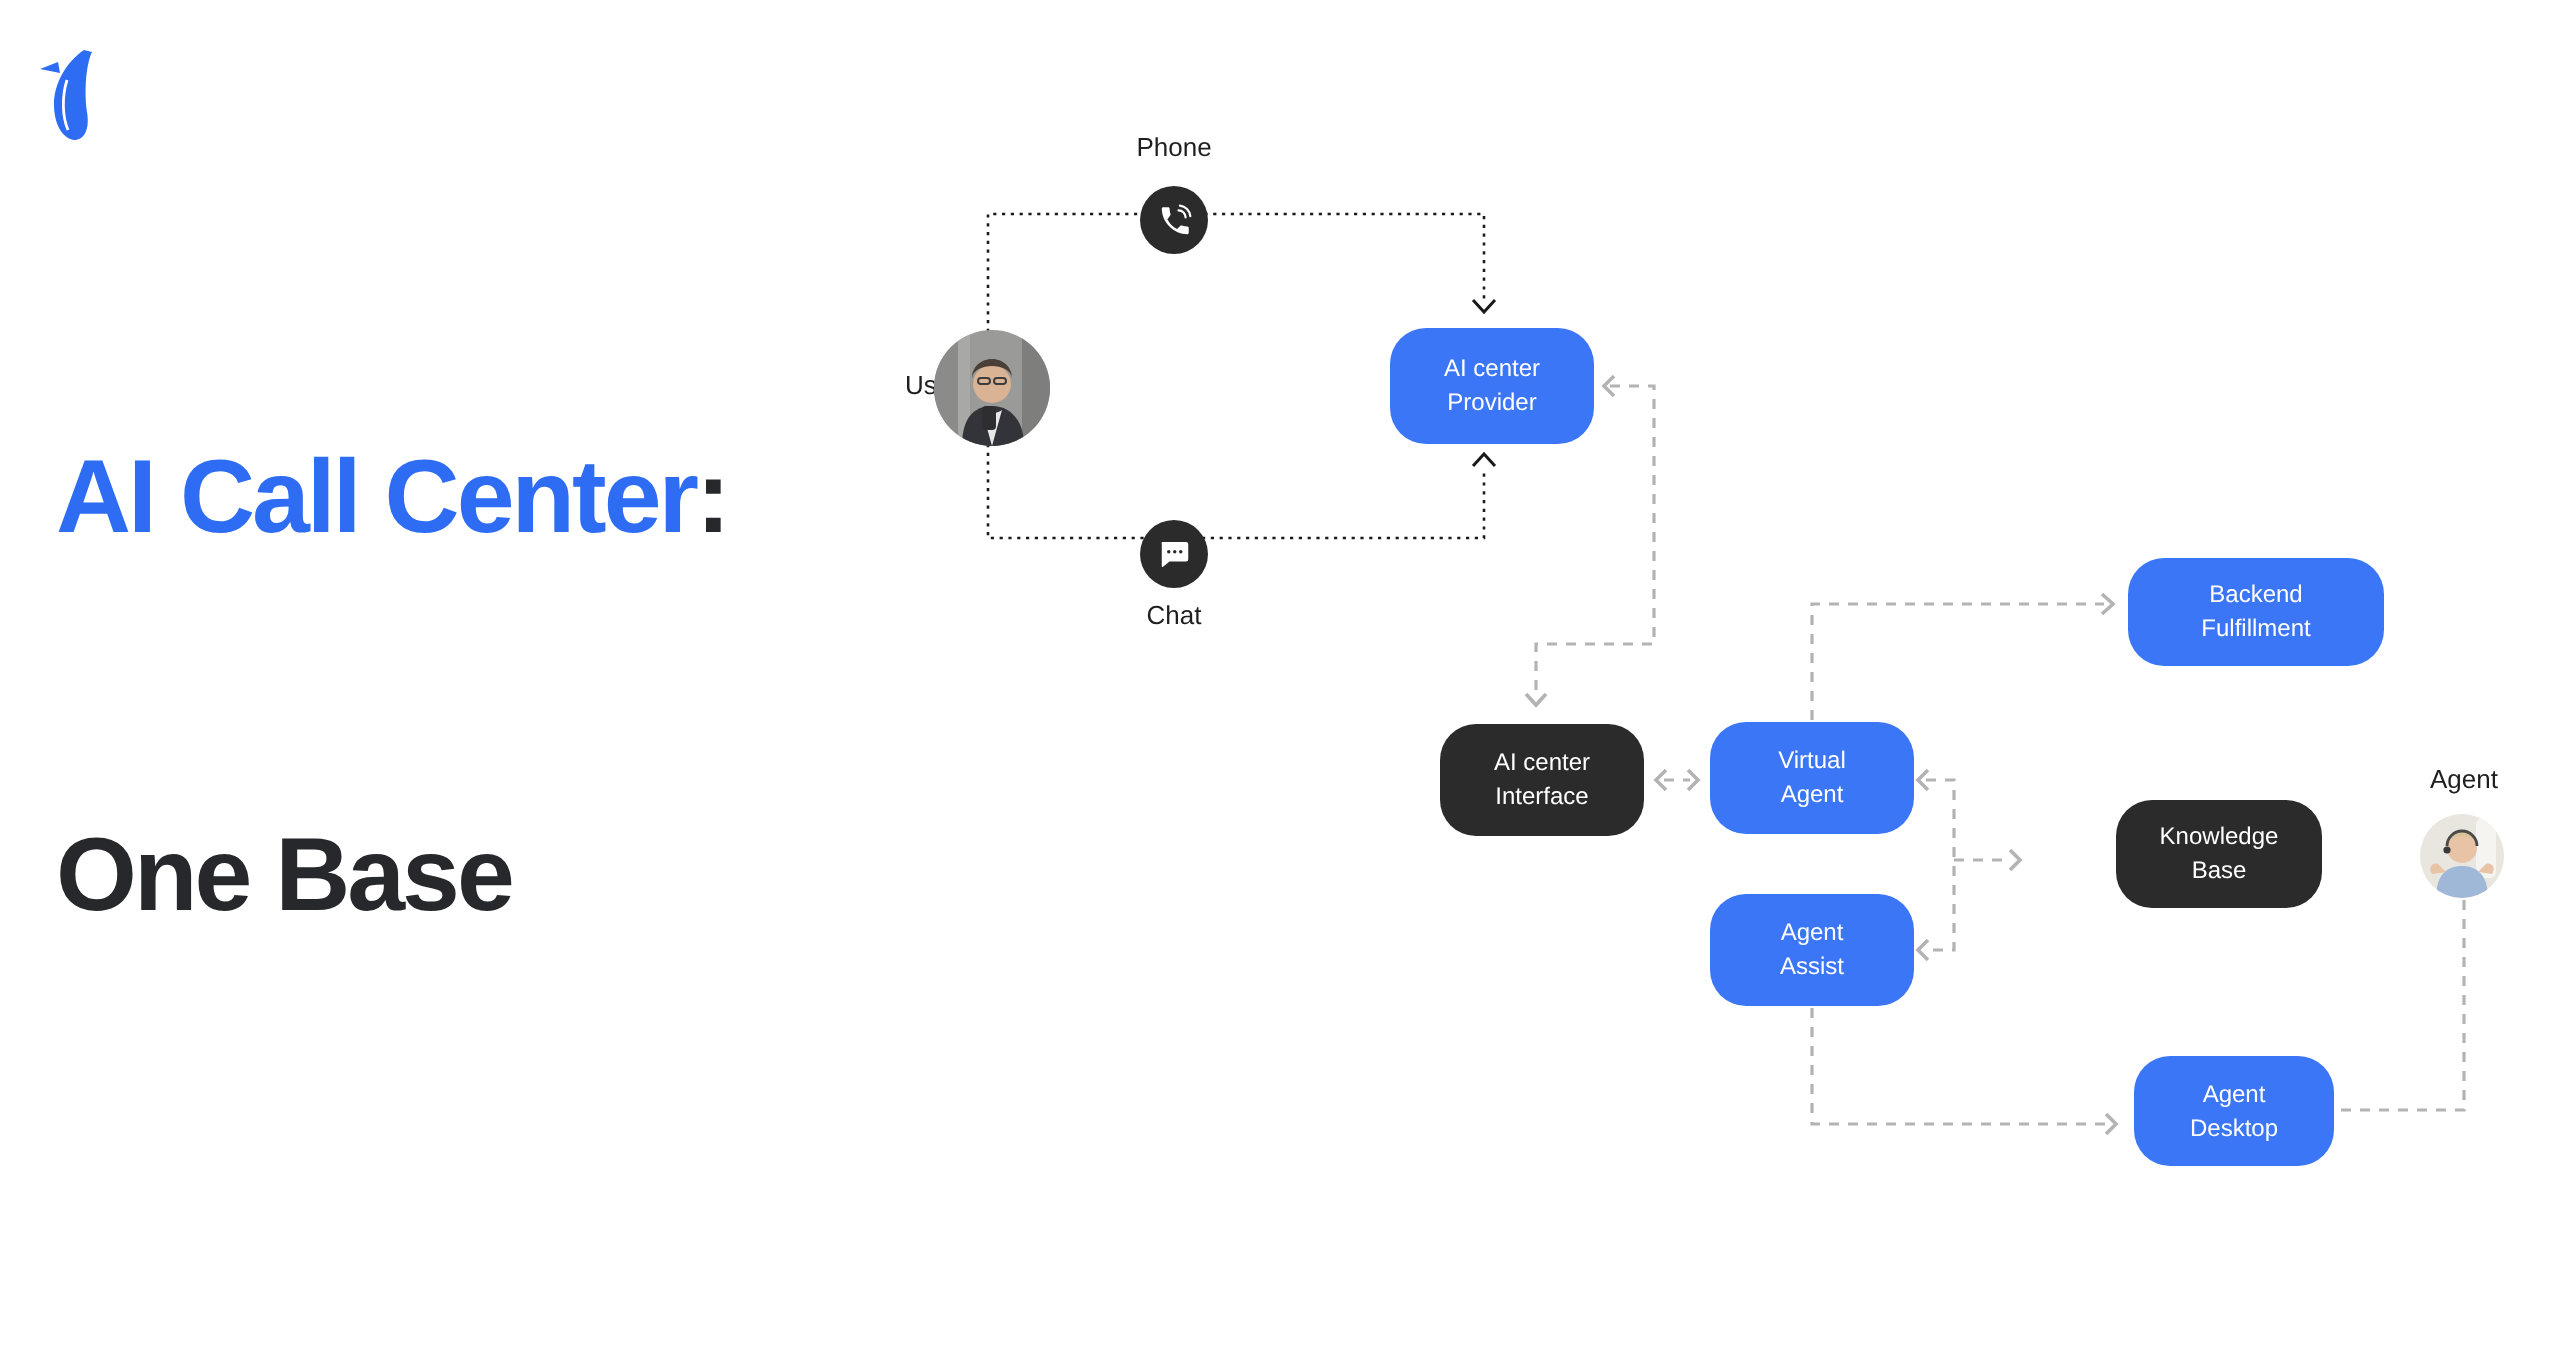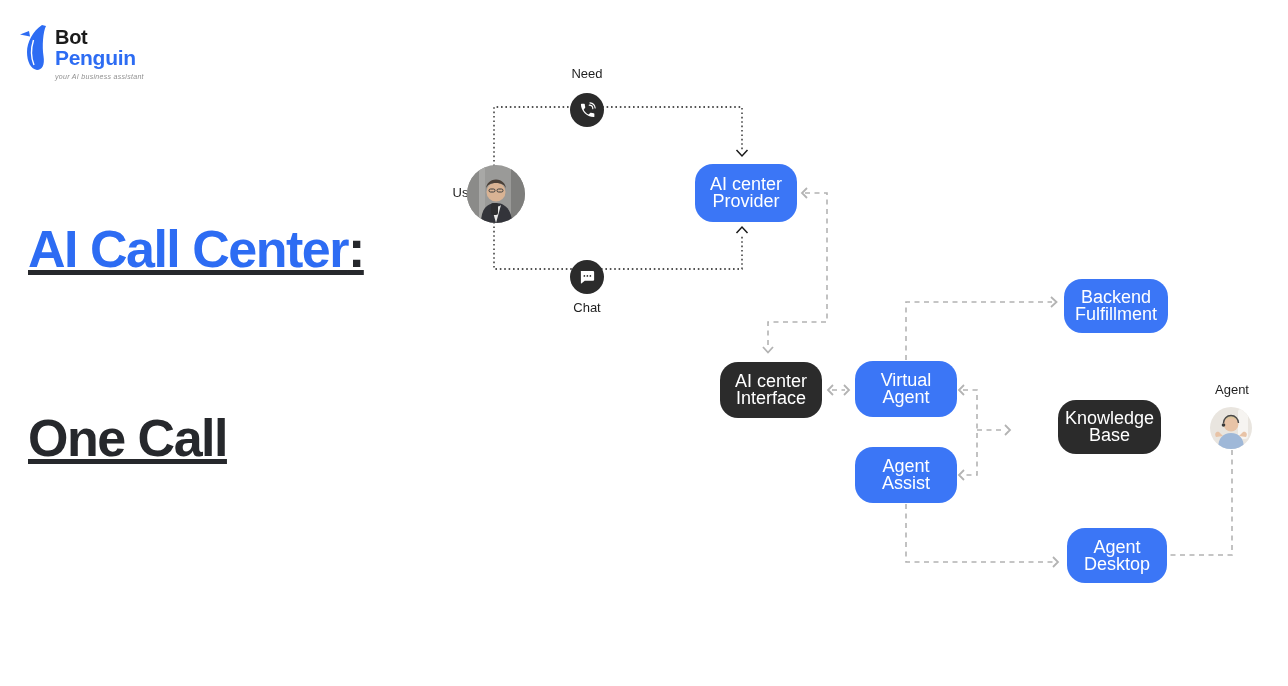--- a/index.html
+++ b/index.html
@@ -15,67 +15,61 @@
   .logo-text { margin-left:3px; padding-top:3px; }
   .logo-bot { font-size:20px; font-weight:800; color:#1b1b1b; line-height:20px; letter-spacing:-0.3px; }
   .logo-penguin { font-size:21px; font-weight:800; color:#2d6cf3; line-height:22px; letter-spacing:-0.3px; }
   .logo-tagline { font-size:7px; font-style:italic; color:#8f8f8f; margin-top:4px; letter-spacing:0.3px; }
 
   
   .heading {
     position:absolute; left:28px; top:218px; width:500px;
     font-size:52px; font-weight:800; line-height:63px; letter-spacing:-1.5px;
     color:#26282c;
-    text-decoration:underline;
   }
   .heading .hl { color:#2d6cf3; }
 
   
   .edge-layer { position:absolute; left:0; top:0; width:1288px; height:686px; }
 
   .small-label { position:absolute; font-size:13px; color:#1f1f1f; text-align:center; }
 
   .icon-circle {
     position:absolute; width:34px; height:34px; border-radius:50%;
     background:#2b2b2b; display:flex; align-items:center; justify-content:center;
   }
 
   .avatar { position:absolute; border-radius:50%; overflow:hidden; }
   .avatar svg { display:block; }
 
   .node {
     position:absolute; border-radius:18px; color:#ffffff;
     display:flex; align-items:center; justify-content:center; text-align:center;
-    font-size:18px; line-height:17px; font-weight:500; white-space:pre-line;
+    font-size:12px; line-height:17px; font-weight:500; white-space:pre-line;
   }
   .node.blue { background:#3b76f6; }
   .node.dark { background:#2b2b2b; }
 </style>
 </head>
 <body>
 
 <div class="canvas">
 
   <div class="logo">
     <svg class="logo-icon" viewBox="0 0 34 50">
       <path d="M24,1 C15,7 9,18 9,28 C9,38 13,45 19,46 C24,46 27,41 25.5,32 C24,22 25,8 28,2 Z" fill="#2d6cf3"></path>
       <path d="M11,7 L2,10.5 L12,12.5 Z" fill="#2d6cf3"></path>
       <path d="M15.5,16 C13,24 13,34 16,41" stroke="#ffffff" stroke-width="1.4" fill="none"></path>
     </svg>
-    <div class="logo-text">
-      <div class="logo-bot">Bot</div>
-      <div class="logo-penguin">Penguin</div>
-      <div class="logo-tagline">your AI business assistant</div>
-    </div>
   </div>
 
   <h1 class="heading"><span class="hl">AI Call Center</span><span>:</span><br>
     <br>
     <br>
-    <span>One Call</span>
+    <span>One Base</span>
   </h1>
 
   <svg class="edge-layer" viewBox="0 0 1288 686">
 
     <g stroke="#1a1a1a" stroke-width="1.3" fill="none" stroke-dasharray="1.6 2.8">
       <path d="M494,166 V107 H742 V150"></path>
     </g>
 
     <g stroke="#1a1a1a" stroke-width="1.3" fill="none" stroke-dasharray="1.6 2.8">
       <path d="M494,222 V269 H742 V234"></path>
@@ -117,21 +111,21 @@
       <polyline points="1051,297 1056.5,302 1051,307"></polyline>
       <polyline points="833,385 828,390 833,395"></polyline>
       <polyline points="844,385 849,390 844,395"></polyline>
       <polyline points="964,385 959,390 964,395"></polyline>
       <polyline points="1005,425 1010,430 1005,435"></polyline>
       <polyline points="964,470 959,475 964,480"></polyline>
       <polyline points="1053,557 1058,562 1053,567"></polyline>
     </g>
   </svg>
 
-  <div class="small-label" style="left:557px; top:66px; width:60px;">Need</div>
+  <div class="small-label" style="left:557px; top:66px; width:60px;">Phone</div>
   <div class="small-label" style="left:436px; top:185px; width:44px; text-align:right;">User</div>
   <div class="small-label" style="left:557px; top:300px; width:60px;">Chat</div>
   <div class="small-label" style="left:1201px; top:382px; width:62px;">Agent</div>
 
   <div class="icon-circle" style="left:570px; top:93px;">
     <svg width="17" height="17" viewBox="0 0 24 24">
       <path fill="#ffffff" d="M6.6,10.8c1.5,3,3.9,5.4,6.9,6.9l2.3-2.3c0.3-0.3,0.7-0.4,1.1-0.2c1.2,0.4,2.5,0.6,3.8,0.6 c0.6,0,1,0.4,1,1v3.5c0,0.6-0.4,1-1,1C11.2,21.3,2.7,12.8,2.7,3.3c0-0.6,0.4-1,1-1h3.5c0.6,0,1,0.4,1,1c0,1.3,0.2,2.6,0.6,3.8 c0.1,0.4,0,0.8-0.2,1.1L6.6,10.8z"></path>
       <path fill="none" stroke="#ffffff" stroke-width="1.6" stroke-linecap="round" d="M14.5,4.5 a5,5 0 0 1 5,5"></path>
       <path fill="none" stroke="#ffffff" stroke-width="1.6" stroke-linecap="round" d="M15.5,1.2 a8.2,8.2 0 0 1 7.3,7.3"></path>
     </svg>
@@ -175,21 +169,21 @@
       <path d="M36,30 C38,27 36,24 33,25 L29,29 Z" fill="#e8c3a6"></path>
     </svg>
   </div>
 
   <div class="node blue" style="left:695px; top:164px; width:102px; height:58px;">AI center
 Provider</div>
   <div class="node dark" style="left:720px; top:362px; width:102px; height:56px;">AI center
 Interface</div>
   <div class="node blue" style="left:855px; top:361px; width:102px; height:56px;">Virtual
 Agent</div>
-  <div class="node blue" style="left:1064px; top:279px; width:104px; height:54px;">Backend
+  <div class="node blue" style="left:1064px; top:279px; width:128px; height:54px;">Backend
 Fulfillment</div>
   <div class="node dark" style="left:1014px; top:400px; width:103px; height:54px;margin-left:44px;">Knowledge
 Base</div>
   <div class="node blue" style="left:855px; top:447px; width:102px; height:56px;">Agent
 Assist</div>
   <div class="node blue" style="left:1067px; top:528px; width:100px; height:55px;">Agent
 Desktop</div>
 
 </div>
 

